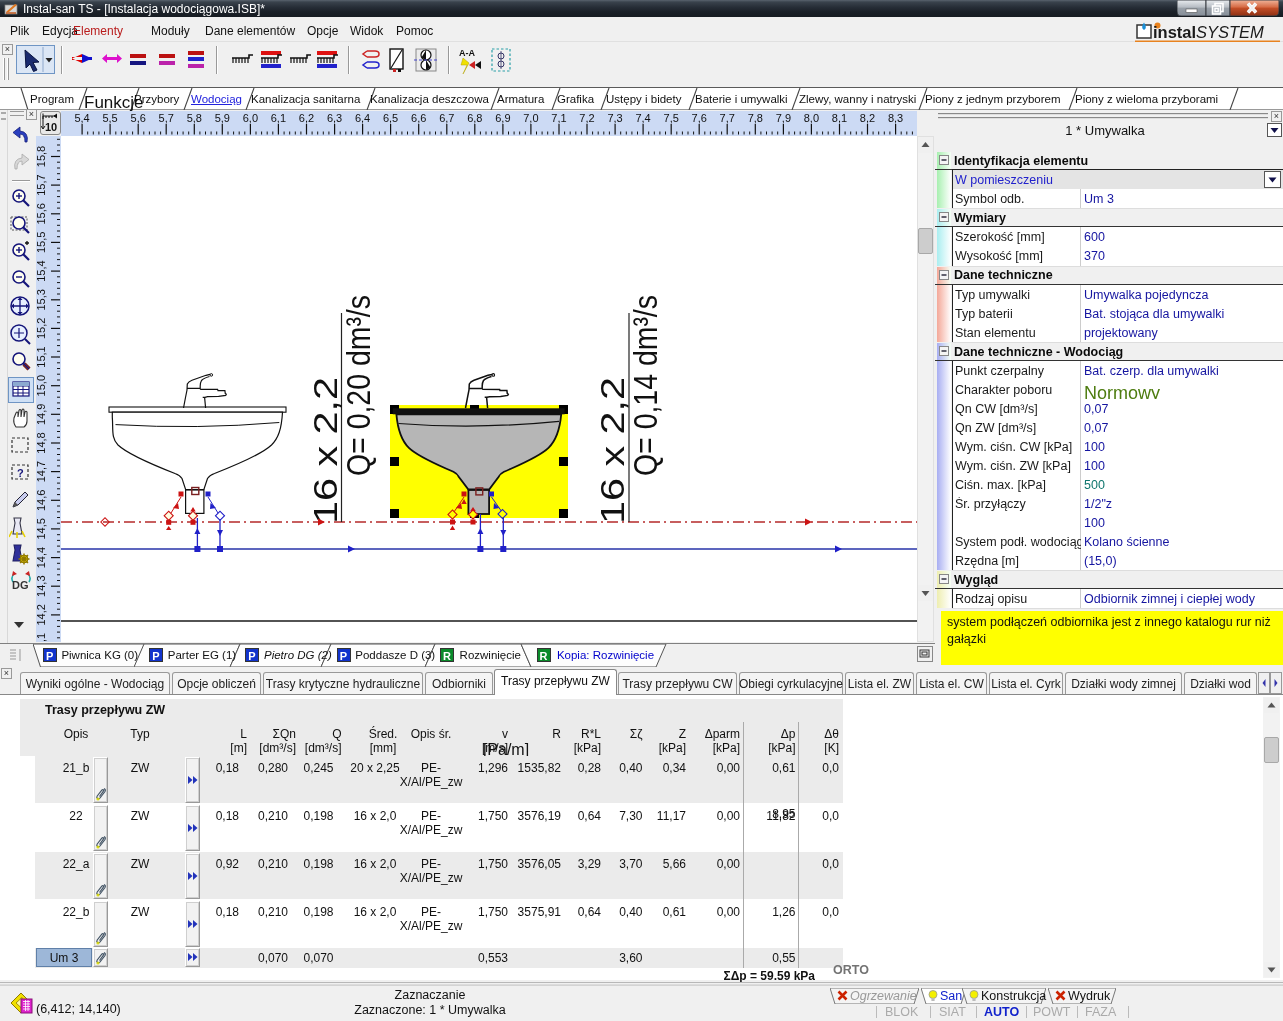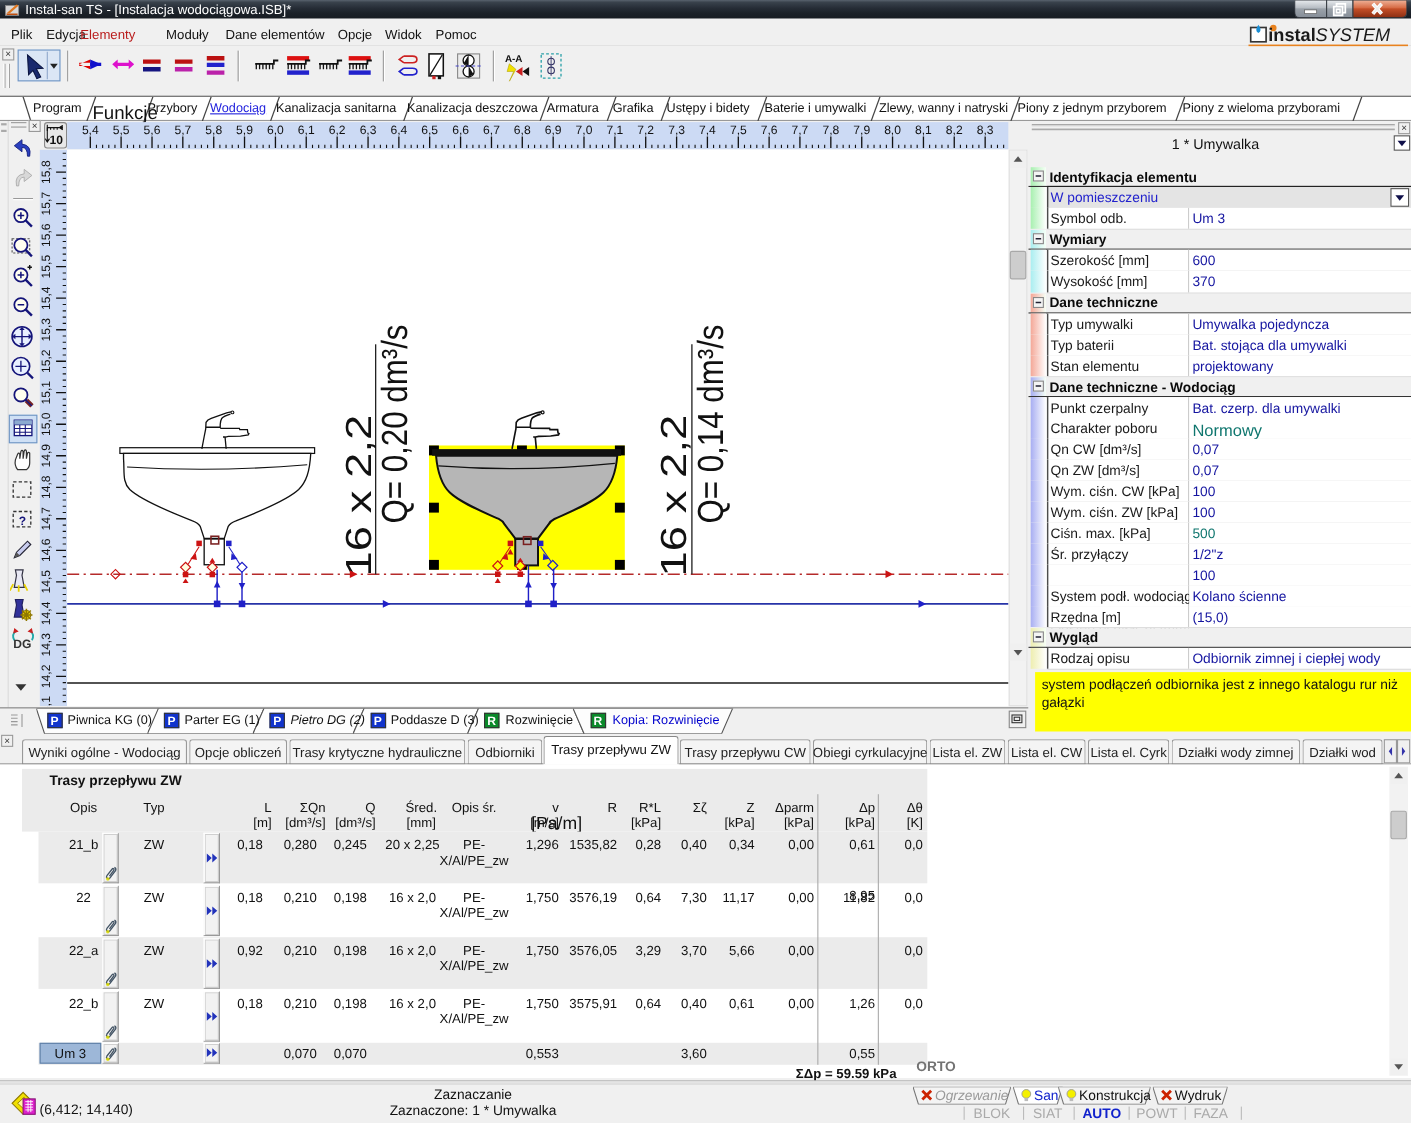--- a/index.html
+++ b/index.html
@@ -934,21 +934,21 @@
 <div class="abs" style="left:952px;top:361.0px;width:331px;height:19.0px;background:#fff;border-left:1.6px solid #222;"></div>
 <div class="abs" style="left:1080px;top:361.0px;width:1px;height:19.0px;background:#ccc;"></div>
 <div class="abs" style="left:952px;top:380.0px;width:331px;height:1px;background:#ddd;"></div>
 <div class="tx" style="left:955px;top:364.0px;width:126px;overflow:hidden;font-size:12.5px;color:#1a1a1a;">Punkt czerpalny</div>
 <div class="tx" style="left:1084px;top:364.0px;font-size:12.5px;color:#1515a0;">Bat. czerp. dla umywalki</div>
 <div class="abs" style="left:937px;top:380.0px;width:14px;height:19.0px;background:linear-gradient(90deg,#a8aef2,#ffffff);"></div>
 <div class="abs" style="left:952px;top:380.0px;width:331px;height:19.0px;background:#fff;border-left:1.6px solid #222;"></div>
 <div class="abs" style="left:1080px;top:380.0px;width:1px;height:19.0px;background:#ccc;"></div>
 <div class="abs" style="left:952px;top:399.0px;width:331px;height:1px;background:#ddd;"></div>
 <div class="tx" style="left:955px;top:383.0px;width:126px;overflow:hidden;font-size:12.5px;color:#1a1a1a;">Charakter poboru</div>
-<div class="tx" style="left:1084px;top:383.0px;font-size:15px;color:#0f766e;">Normowy</div>
+<div class="tx" style="left:1084px;top:383.0px;font-size:18px;color:#4d7c0f;">Normowy</div>
 <div class="abs" style="left:937px;top:399.0px;width:14px;height:19.0px;background:linear-gradient(90deg,#a8aef2,#ffffff);"></div>
 <div class="abs" style="left:952px;top:399.0px;width:331px;height:19.0px;background:#fff;border-left:1.6px solid #222;"></div>
 <div class="abs" style="left:1080px;top:399.0px;width:1px;height:19.0px;background:#ccc;"></div>
 <div class="abs" style="left:952px;top:418.0px;width:331px;height:1px;background:#ddd;"></div>
 <div class="tx" style="left:955px;top:402.0px;width:126px;overflow:hidden;font-size:12.5px;color:#1a1a1a;">Qn CW [dm³/s]</div>
 <div class="tx" style="left:1084px;top:402.0px;font-size:12.5px;color:#1515a0;">0,07</div>
 <div class="abs" style="left:937px;top:418.0px;width:14px;height:19.0px;background:linear-gradient(90deg,#a8aef2,#ffffff);"></div>
 <div class="abs" style="left:952px;top:418.0px;width:331px;height:19.0px;background:#fff;border-left:1.6px solid #222;"></div>
 <div class="abs" style="left:1080px;top:418.0px;width:1px;height:19.0px;background:#ccc;"></div>
 <div class="abs" style="left:952px;top:437.0px;width:331px;height:1px;background:#ddd;"></div>

